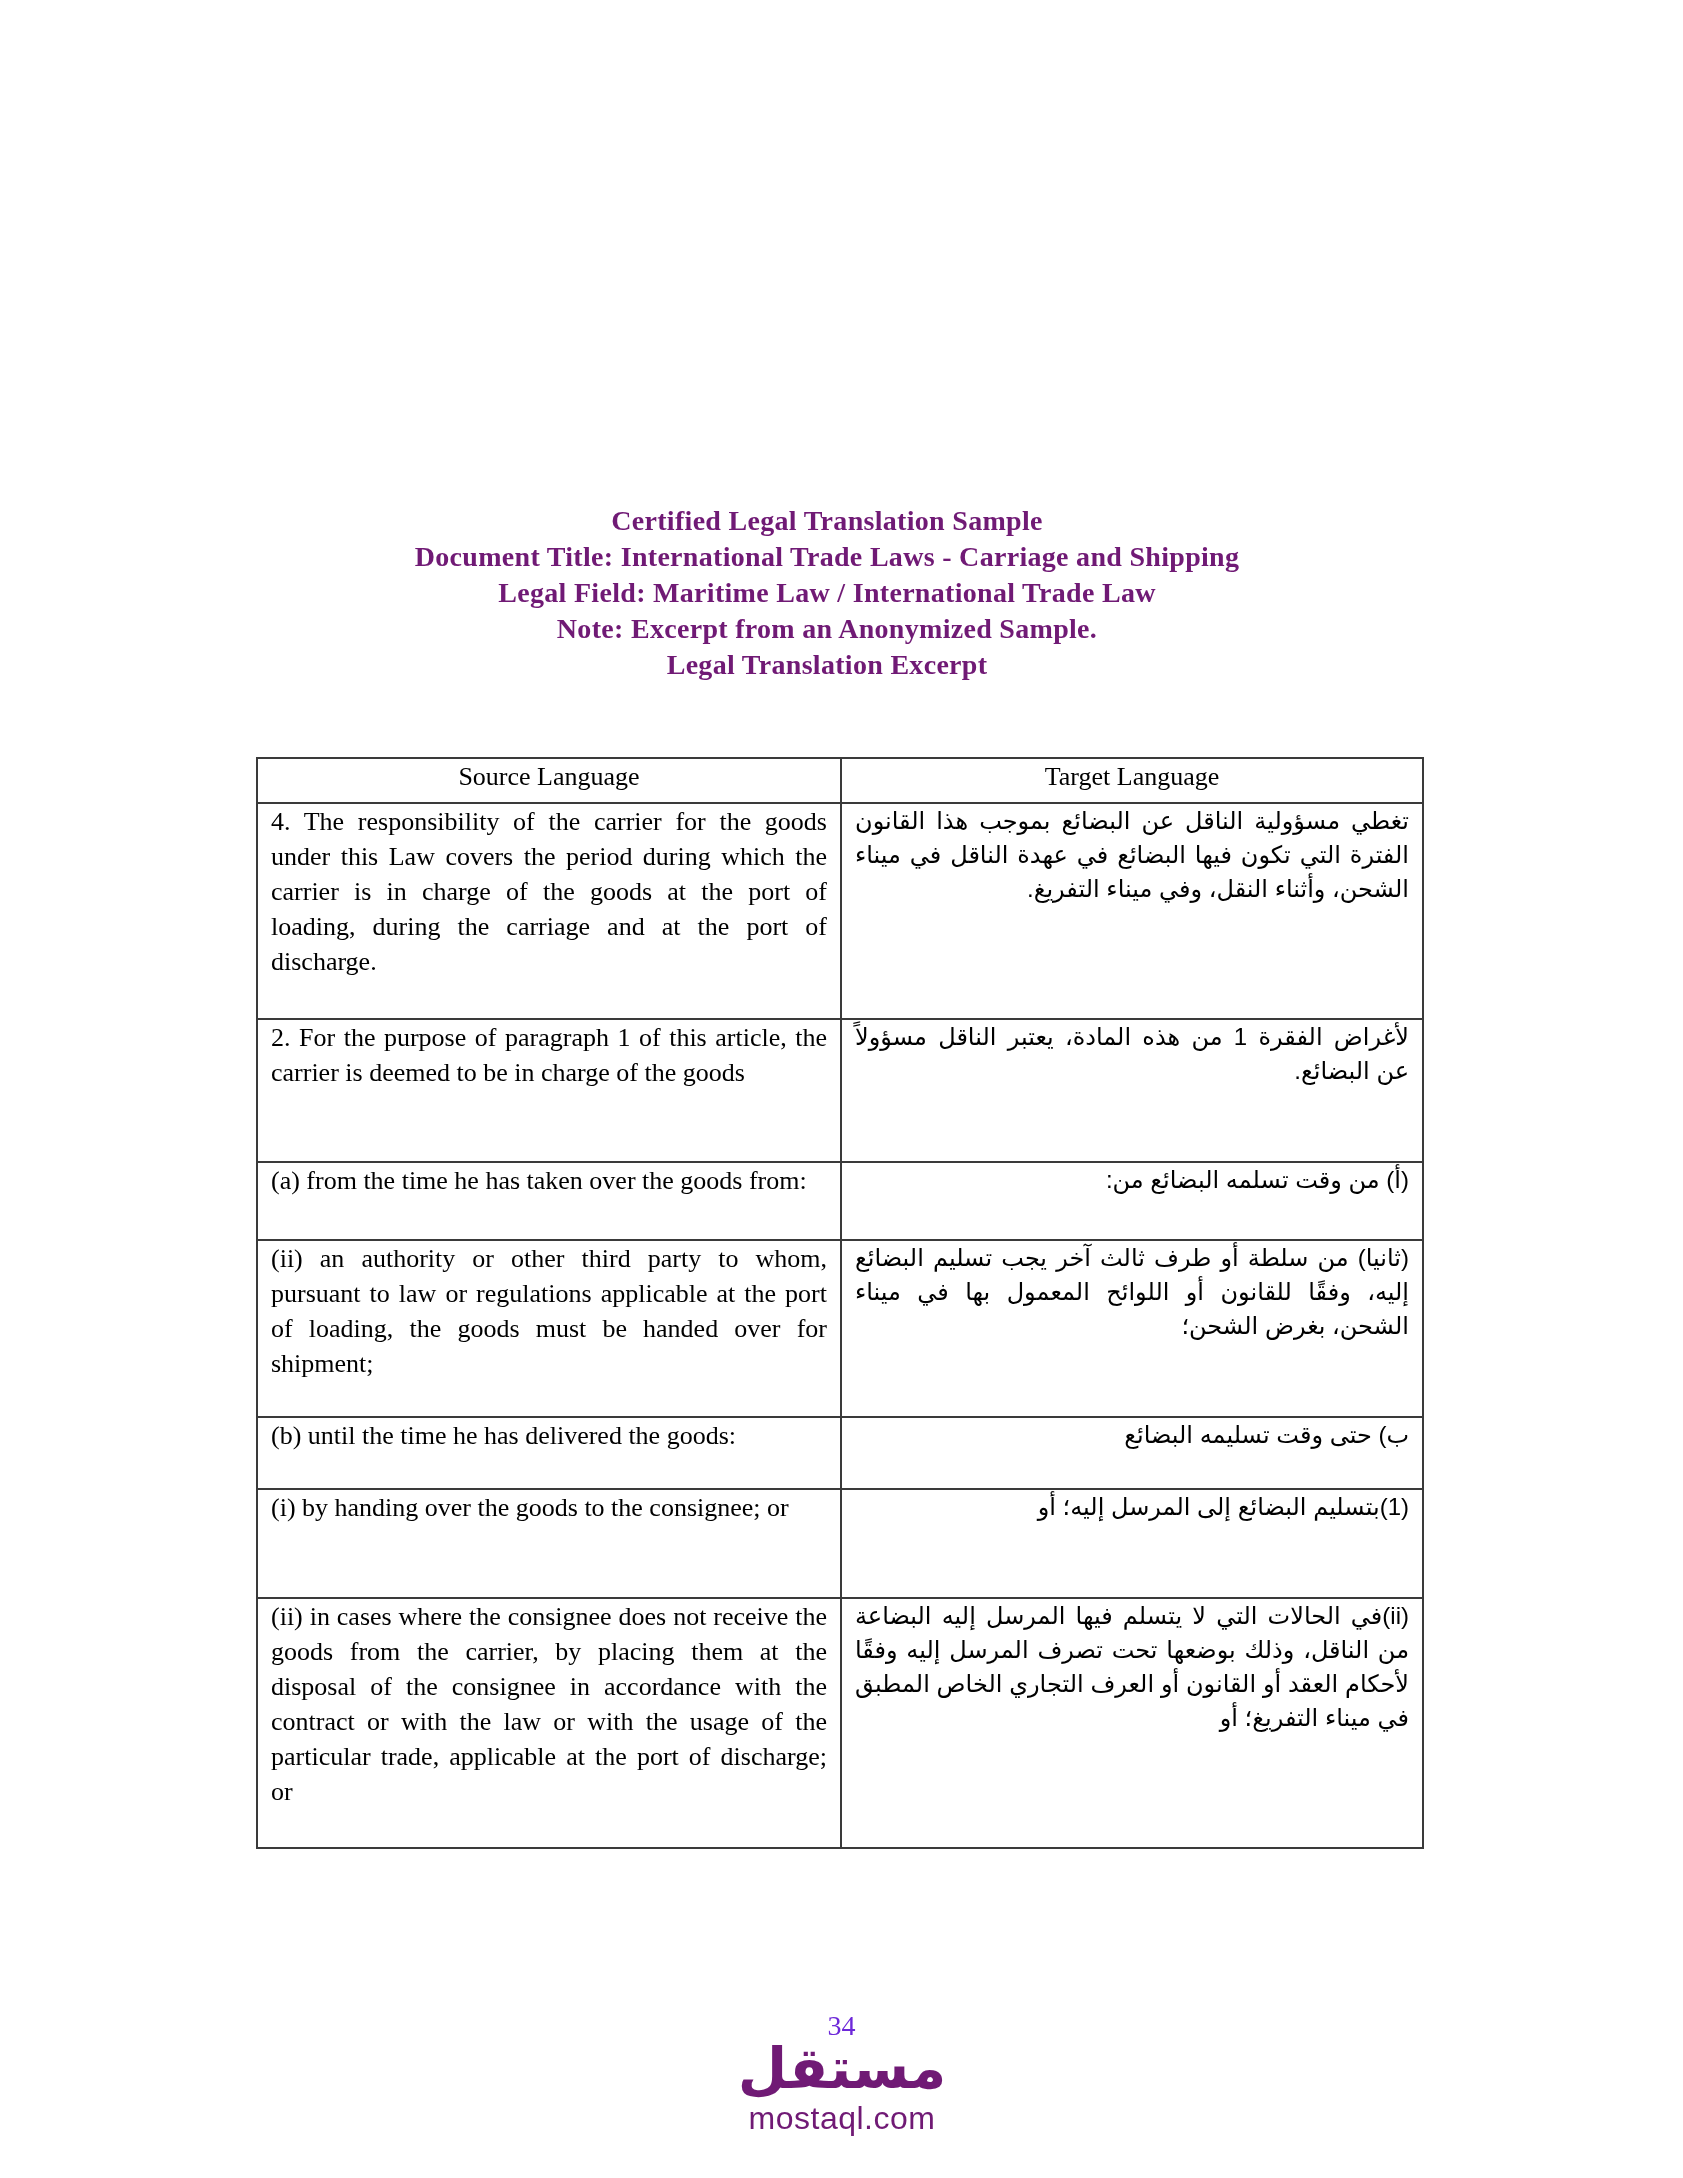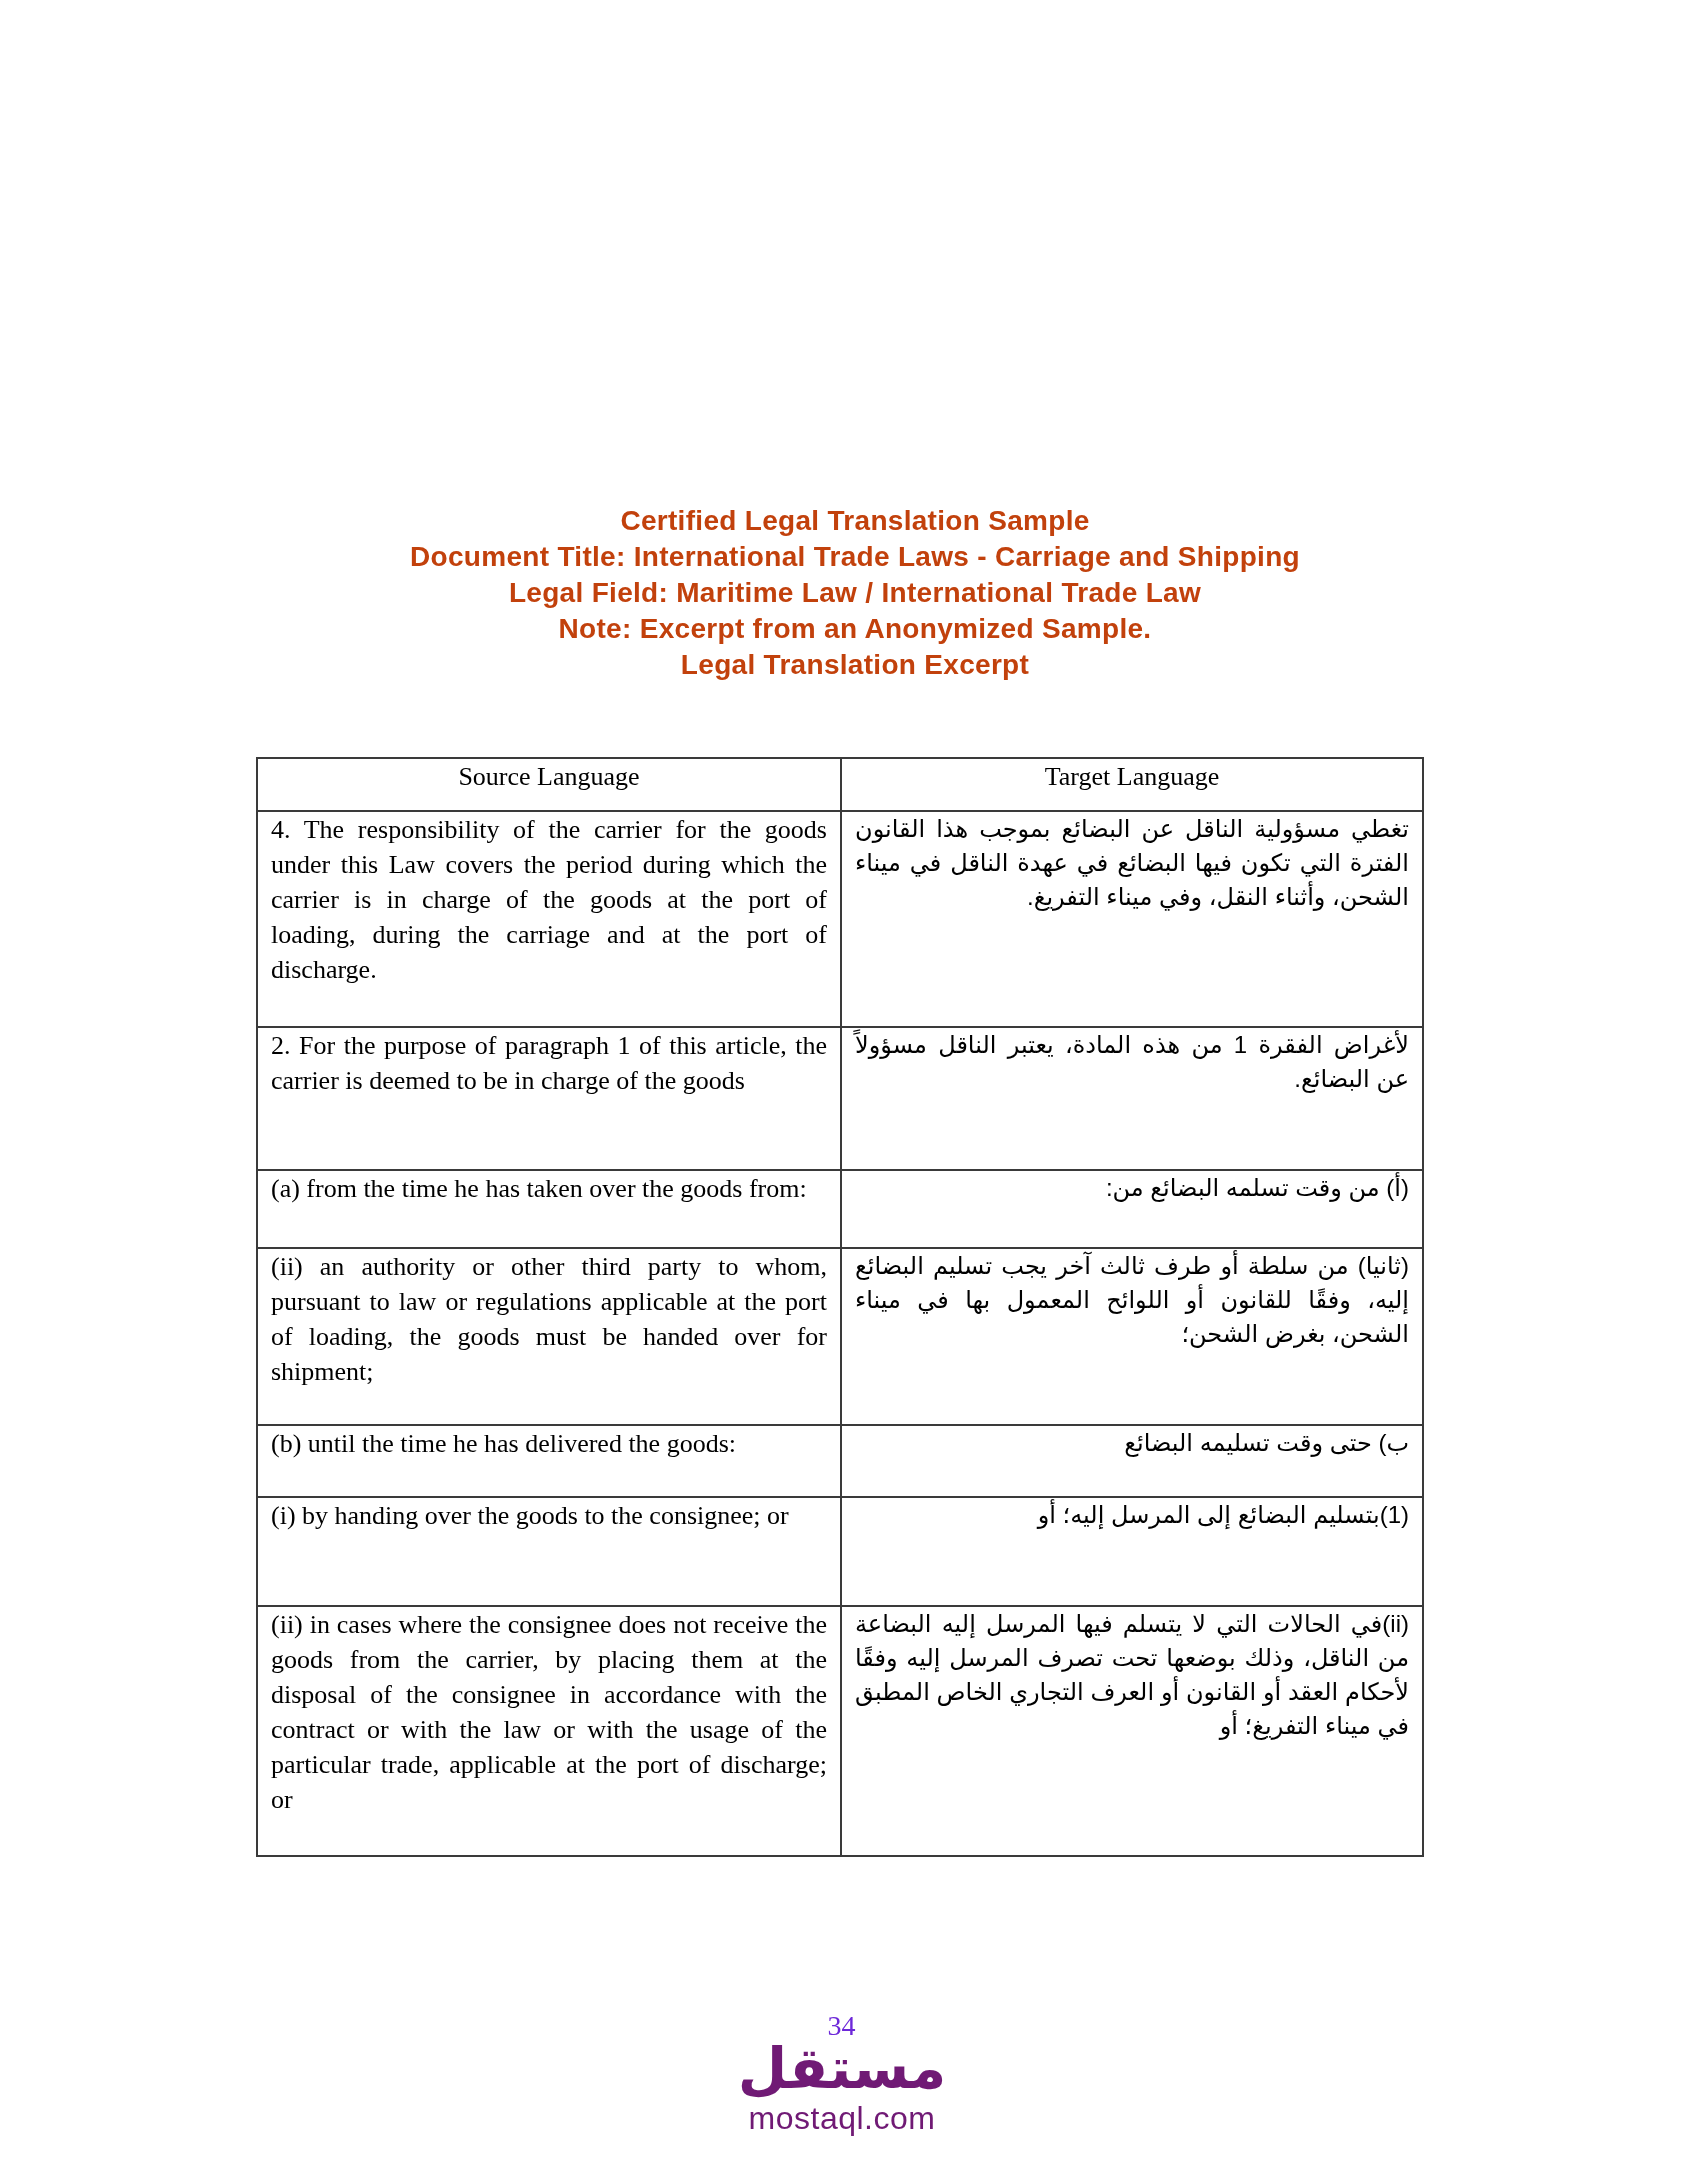--- a/index.html
+++ b/index.html
@@ -1,40 +1,40 @@
 <!DOCTYPE html>
 <html><head>
 <meta charset="utf-8">
 <style>
   html, body { margin: 0; padding: 0; background: #ffffff; }
   body { width: 1683px; height: 2178px; position: relative; overflow: hidden; }
   .page { position: absolute; left: 0; top: 0; width: 1683px; height: 2178px; background: #ffffff; }
 
   .title-block {
-    position: absolute; left: 272px; top: 503px; width: 1166px;
+    position: absolute; left: 244px; top: 503px; width: 1166px;
     text-align: center;
-    font-family: Liberation Sans, sans-serif;
-    font-weight: bold; font-size: 28px; line-height: 36px; color: #c2410c;
+    font-family: Liberation Serif, serif;
+    font-weight: bold; font-size: 28px; line-height: 36px; color: #701a75;
     letter-spacing: 0.3px;
   }
   .title-block div { white-space: nowrap; }
 
   table.translation {
     position: absolute; left: 256px; top: 757px; width: 1166px;
     border-collapse: collapse; table-layout: fixed;
     font-family: "Liberation Serif", "DejaVu Serif", serif;
     font-size: 26px; line-height: 35px; color: #000;
   }
   table.translation col.src { width: 584px; }
   table.translation col.tgt { width: 582px; }
   table.translation th, table.translation td {
     border: 2px solid #3a3a3a; vertical-align: top; padding: 0 13px;
   }
   table.translation th {
-    font-weight: normal; text-align: center; height: 35px; padding-top: 0; padding-bottom: 16px;
+    font-weight: normal; text-align: center; height: 35px; padding-top: 0; padding-bottom: 8px;
   }
   td.src { text-align: justify; text-align-last: left; padding-top: 2px; }
   td.tgt {
     direction: rtl; text-align: justify; text-align-last: right;
     font-family: "Liberation Sans", "DejaVu Sans", sans-serif;
     font-size: 24px; line-height: 34px; padding-top: 3px;
   }
   td.tgt.bold { font-weight: bold; }
 
   .page-number {

